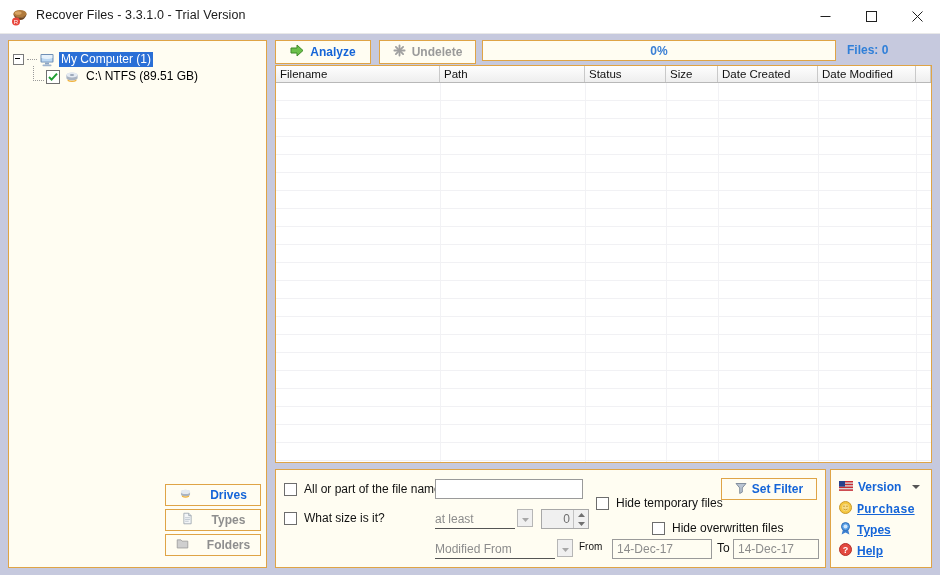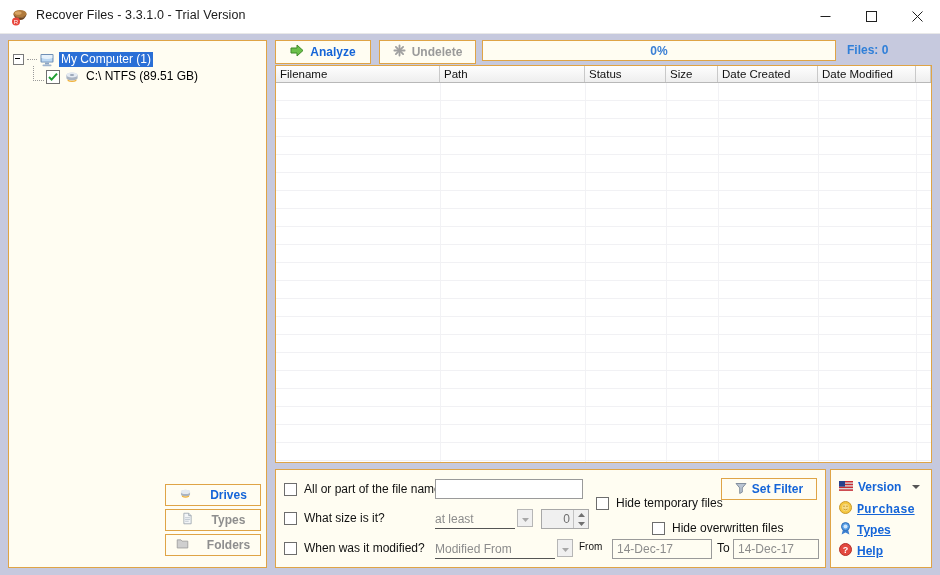--- a/index.html
+++ b/index.html
@@ -370,24 +370,20 @@
             </svg>
         </div>
         <div>
           <svg width="7" height="4" viewBox="0 0 7 4">
               <path d="M0 0 L3.5 4 L7 0z" fill="#707070"></path>
             </svg>
         </div>
       </span>
     </div>
 
-    <div class="frow" style="left:8px;top:69px;">
-      <span class="cbox"></span>
-      <span class="flabel">When was it modified?</span>
-    </div>
     <div style="position:absolute;left:159px;top:69px;width:120px;" class="fcombo">
       <span>Modified From</span>
     </div>
     <div class="combo-btn" style="position:absolute;left:281px;top:69px;">
       <span>
         <svg width="7" height="4" viewBox="0 0 7 4">
             <path d="M0 0 L3.5 4 L7 0z" fill="#a8a8a8"></path>
           </svg>
       </span>
     </div>

